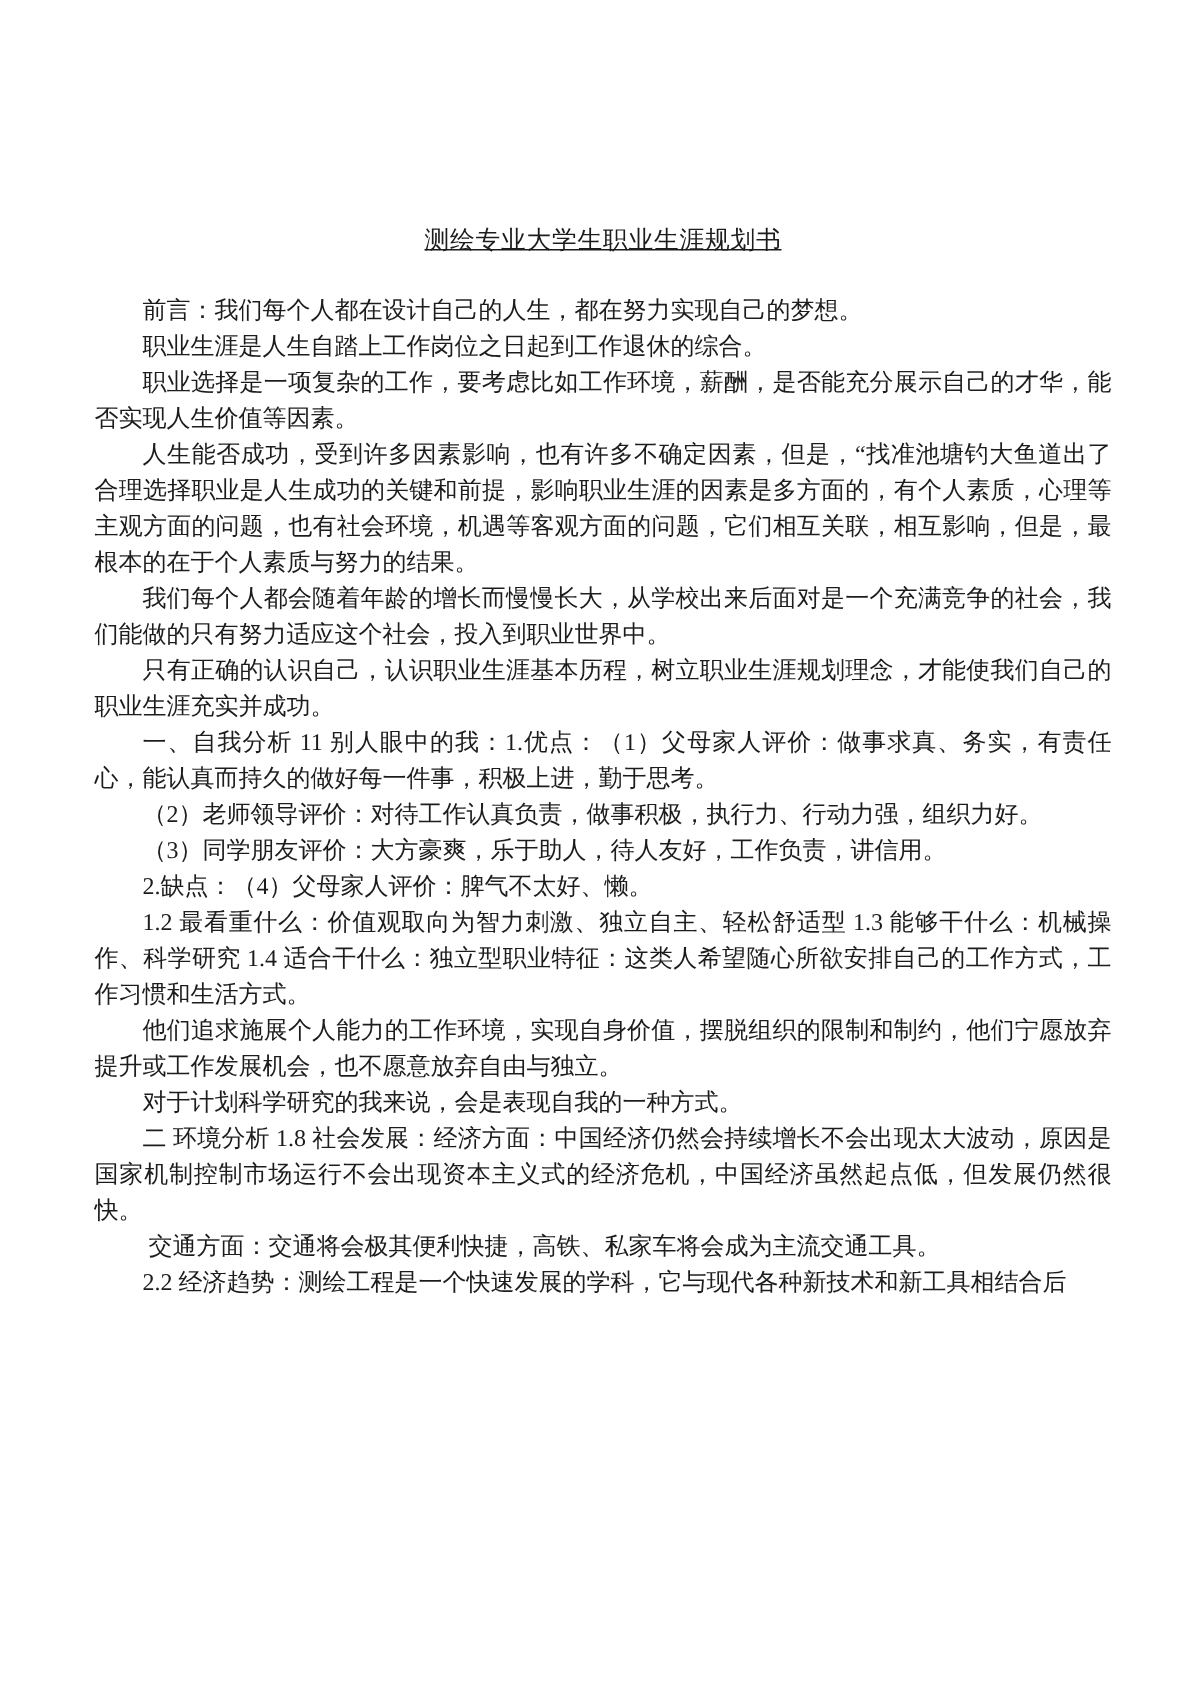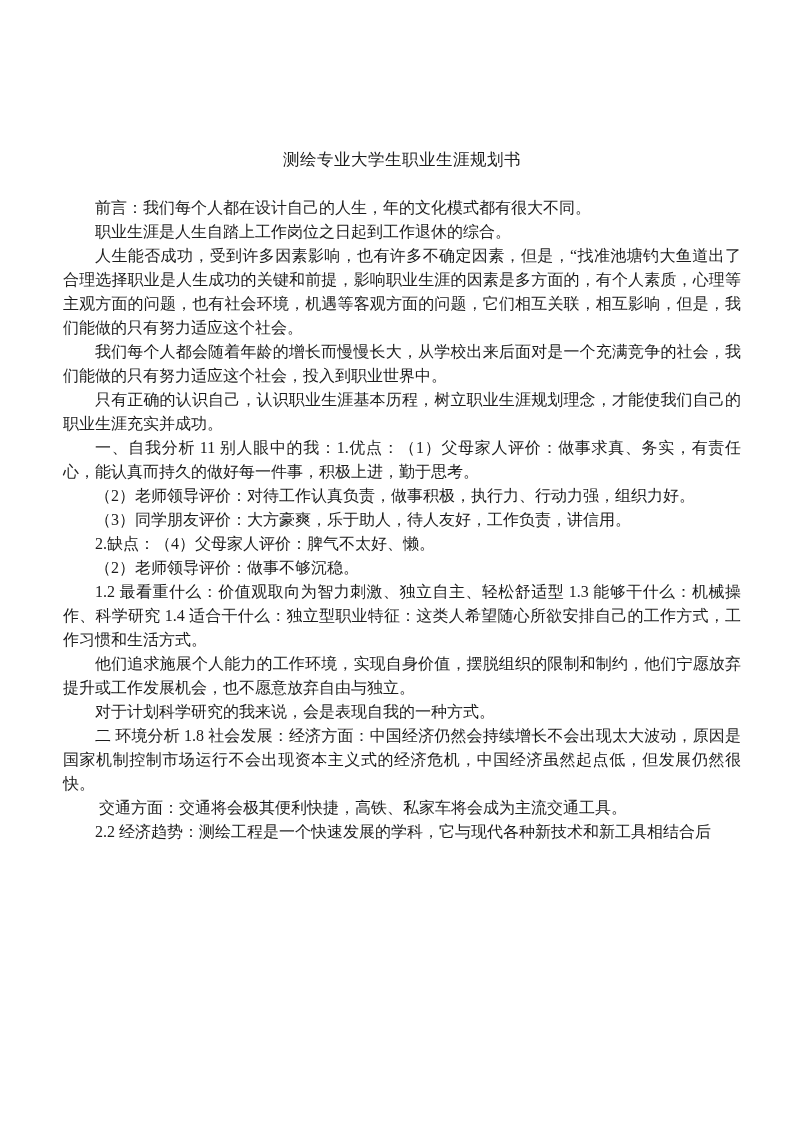--- a/index.html
+++ b/index.html
@@ -20,46 +20,47 @@
     overflow: hidden;
   }
   .doc-title {
     font-size: 16.5px;
     font-weight: normal;
     line-height: 24px;
     text-align: center;
     margin: 0 0 24px 0;
     letter-spacing: 0.5px;
     white-space: nowrap;
+    text-decoration: underline;
   }
   .doc-body p {
     margin: 0;
     font-size: 16px;
     line-height: 24px;
     text-align: justify;
     text-indent: 2em;
     word-break: break-all;
   }
 </style>
 </head>
 <body>
 
 <div class="page">
   <h1 class="doc-title">测绘专业大学生职业生涯规划书</h1>
   <div class="doc-body">
-      <p>前言：我们每个人都在设计自己的人生，年的文化模式都有很大不同。</p>
+      <p>前言：我们每个人都在设计自己的人生，都在努力实现自己的梦想。</p>
       <p>职业生涯是人生自踏上工作岗位之日起到工作退休的综合。</p>
-      <p>人生能否成功，受到许多因素影响，也有许多不确定因素，但是，“找准池塘钓大鱼道出了合理选择职业是人生成功的关键和前提，影响职业生涯的因素是多方面的，有个人素质，心理等主观方面的问题，也有社会环境，机遇等客观方面的问题，它们相互关联，相互影响，但是，我们能做的只有努力适应这个社会。</p>
+      <p>职业选择是一项复杂的工作，要考虑比如工作环境，薪酬，是否能充分展示自己的才华，能否实现人生价值等因素。</p>
+      <p>人生能否成功，受到许多因素影响，也有许多不确定因素，但是，“找准池塘钓大鱼道出了合理选择职业是人生成功的关键和前提，影响职业生涯的因素是多方面的，有个人素质，心理等主观方面的问题，也有社会环境，机遇等客观方面的问题，它们相互关联，相互影响，但是，最根本的在于个人素质与努力的结果。</p>
       <p>我们每个人都会随着年龄的增长而慢慢长大，从学校出来后面对是一个充满竞争的社会，我们能做的只有努力适应这个社会，投入到职业世界中。</p>
       <p>只有正确的认识自己，认识职业生涯基本历程，树立职业生涯规划理念，才能使我们自己的职业生涯充实并成功。</p>
       <p>一、自我分析 11 别人眼中的我：1.优点：（1）父母家人评价：做事求真、务实，有责任心，能认真而持久的做好每一件事，积极上进，勤于思考。</p>
       <p>（2）老师领导评价：对待工作认真负责，做事积极，执行力、行动力强，组织力好。</p>
       <p>（3）同学朋友评价：大方豪爽，乐于助人，待人友好，工作负责，讲信用。</p>
       <p>2.缺点：（4）父母家人评价：脾气不太好、懒。</p>
-      <p>（2）老师领导评价：做事不够沉稳。</p>
       <p>1.2 最看重什么：价值观取向为智力刺激、独立自主、轻松舒适型 1.3 能够干什么：机械操作、科学研究 1.4 适合干什么：独立型职业特征：这类人希望随心所欲安排自己的工作方式，工作习惯和生活方式。</p>
       <p>他们追求施展个人能力的工作环境，实现自身价值，摆脱组织的限制和制约，他们宁愿放弃提升或工作发展机会，也不愿意放弃自由与独立。</p>
       <p>对于计划科学研究的我来说，会是表现自我的一种方式。</p>
       <p>二 环境分析 1.8 社会发展：经济方面：中国经济仍然会持续增长不会出现太大波动，原因是国家机制控制市场运行不会出现资本主义式的经济危机，中国经济虽然起点低，但发展仍然很快。</p>
       <p>&nbsp;交通方面：交通将会极其便利快捷，高铁、私家车将会成为主流交通工具。</p>
       <p>2.2 经济趋势：测绘工程是一个快速发展的学科，它与现代各种新技术和新工具相结合后</p>
     </div>
 </div>
 
 </body></html>

